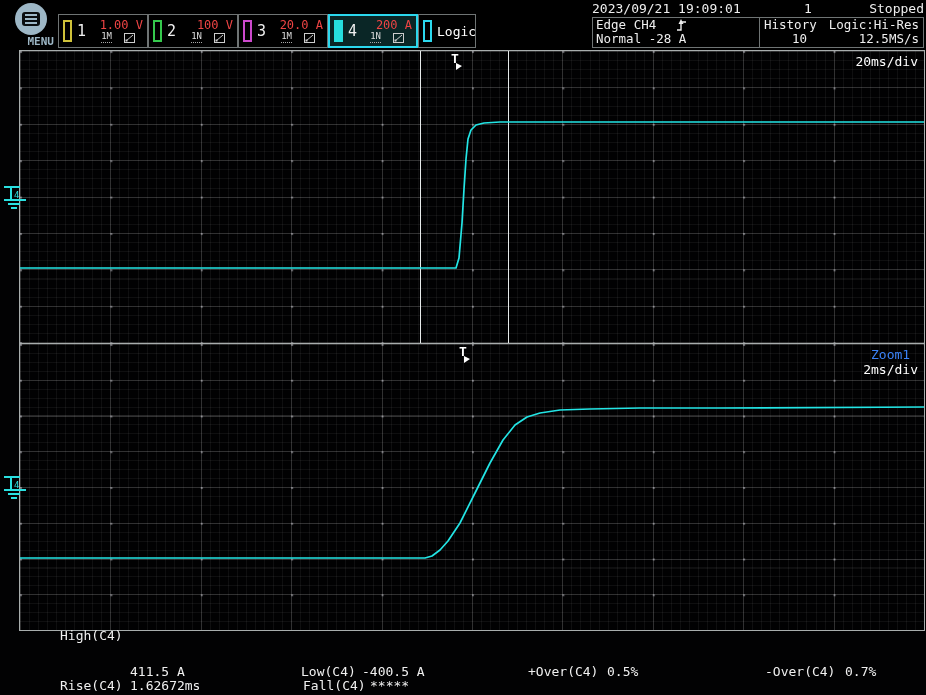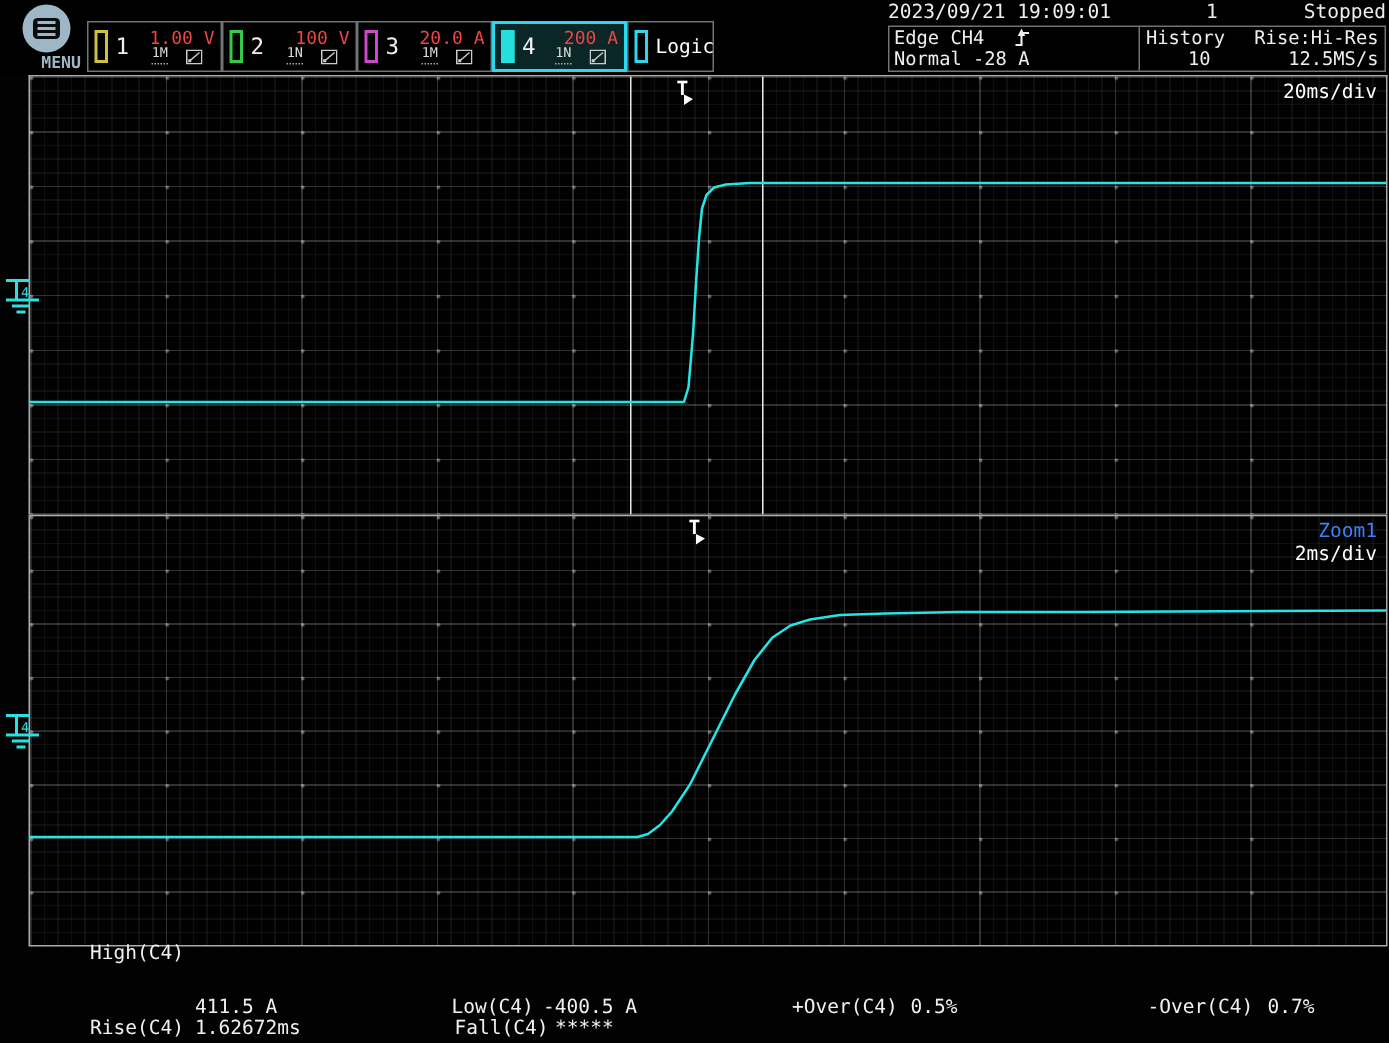--- a/index.html
+++ b/index.html
@@ -60,21 +60,21 @@
   #zoom-win .grid{
     background-image:
       radial-gradient(circle at 1px 1px, rgba(235,235,245,.40) 1px, transparent 1.6px),
       repeating-linear-gradient(to right, rgba(255,255,255,.14) 0 1px, transparent 1px 90.4px),
       repeating-linear-gradient(to bottom, rgba(255,255,255,.14) 0 1px, transparent 1px 35.75px),
       repeating-linear-gradient(to right, rgba(255,255,255,.055) 0 1px, transparent 1px 9.04px),
       repeating-linear-gradient(to bottom, rgba(255,255,255,.055) 0 1px, transparent 1px 8.94px);
     background-size:90.4px 35.75px, auto, auto, auto, auto;}
   .wavesvg{position:absolute;inset:0;pointer-events:none;}
   .zline{position:absolute;top:0;bottom:0;width:1px;background:#e6eaea;cursor:ew-resize;}
-  .tb-label{position:absolute;right:6px;top:3px;font-size:13px;color:#fff;text-align:right;line-height:15px;}
+  .tb-label{position:absolute;right:6px;top:3px;font-size:13px;color:#fff;text-align:center;line-height:15px;}
   .zoom-title{color:#3b82f6;}
   .trigflag{position:absolute;top:1px;}
   .gndmark{position:absolute;left:1px;}
 
   
   .meas{position:absolute;font-size:13px;color:#f0f0f0;white-space:nowrap;}
 </style>
 </head>
 <body>
 
@@ -175,21 +175,21 @@
           <svg width="12" height="13" viewBox="0 0 12 13">
             <polyline points="1,11 5,11 5,3 10,3" fill="none" stroke="#eee" stroke-width="1.4"></polyline>
             <polygon points="5,0 2.5,5 7.5,5" fill="#eee"></polygon>
           </svg>
         </div>
         <div>Normal -28 A</div>
       </div>
       <div id="acq-col">
         <div class="irow">
           <span>History</span>
-          <span>Rise:Hi-Res</span>
+          <span>Logic:Hi-Res</span>
         </div>
         <div class="irow r2">
           <span class="hist-val">10</span>
           <span>12.5MS/s</span>
         </div>
       </div>
     </div>
   </div>
 
   <div class="win" id="main-win">

